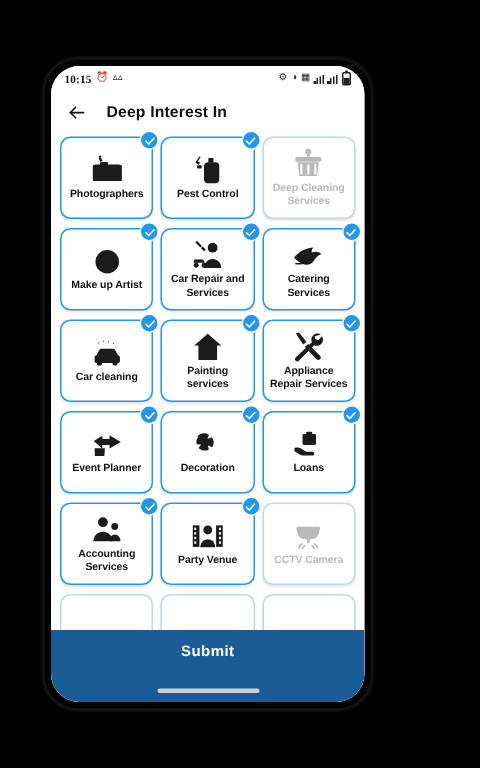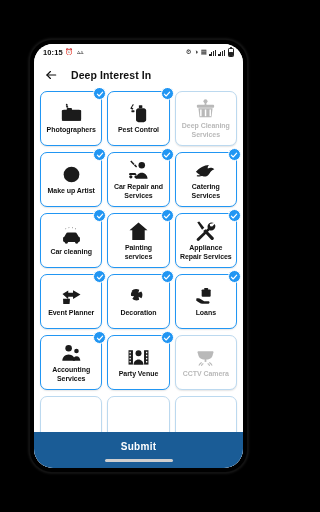--- a/index.html
+++ b/index.html
@@ -20,21 +20,21 @@
     background:#ffffff;border-radius:19px;overflow:hidden;
     display:flex;flex-direction:column;
   }
 
   
   .statusbar{
     height:17px;flex:0 0 17px;display:flex;align-items:center;
     justify-content:space-between;padding:0 9px;background:#fff;
     font-size:7.5px;color:#111;letter-spacing:.1px;
   }
-  .sb-left{display:flex;align-items:center;gap:3px;}
+  .sb-left{display:flex;align-items:center;gap:3px;font-family:Liberation Serif, serif;}
   .sb-right{display:flex;align-items:center;gap:2.5px;}
   .sb-time{font-size:7.5px;font-weight:600;color:#111;}
   .sbicon{display:inline-block;line-height:1;font-size:6.5px;color:#222;}
   .sig{display:inline-flex;align-items:flex-end;gap:.6px;height:6px;}
   .sig i{display:block;width:1.2px;background:#222;}
   .sig i:nth-child(1){height:2px;}
   .sig i:nth-child(2){height:3.2px;}
   .sig i:nth-child(3){height:4.4px;}
   .sig i:nth-child(4){height:6px;}
   .batt{width:4.5px;height:7px;border:.8px solid #222;border-radius:1.2px;position:relative;}
@@ -82,21 +82,21 @@
     border:1.2px solid #fff;box-sizing:border-box;
   }
   .badge svg{width:8px;height:8px;display:block;}
 
   
   .card.partial{height:55px;}
   .cutrow{margin-top:6px;}
 
   
   .submitbar{
-    position:absolute;left:0;right:0;bottom:0;height:36px;
+    position:absolute;left:0;right:0;bottom:0;height:48px;
     background:#1a5c96;display:flex;align-items:flex-start;justify-content:center;
     padding-top:9px;box-sizing:border-box;cursor:pointer;
   }
   .submitlbl{color:#fff;font-size:10px;font-weight:700;letter-spacing:.3px;}
   .homeind{
     position:absolute;left:50%;transform:translateX(-50%);bottom:6px;
     width:68px;height:3px;border-radius:2px;background:#cfcfcf;
   }
 </style>
 </head>

